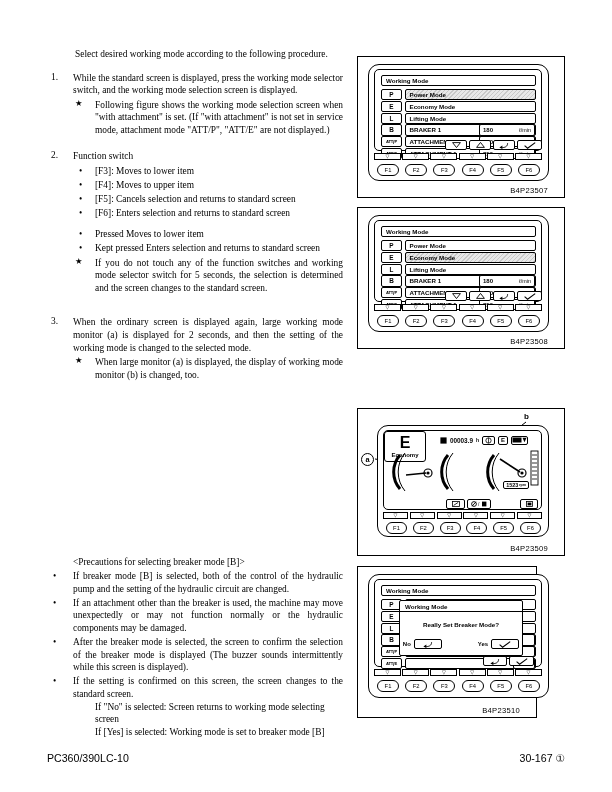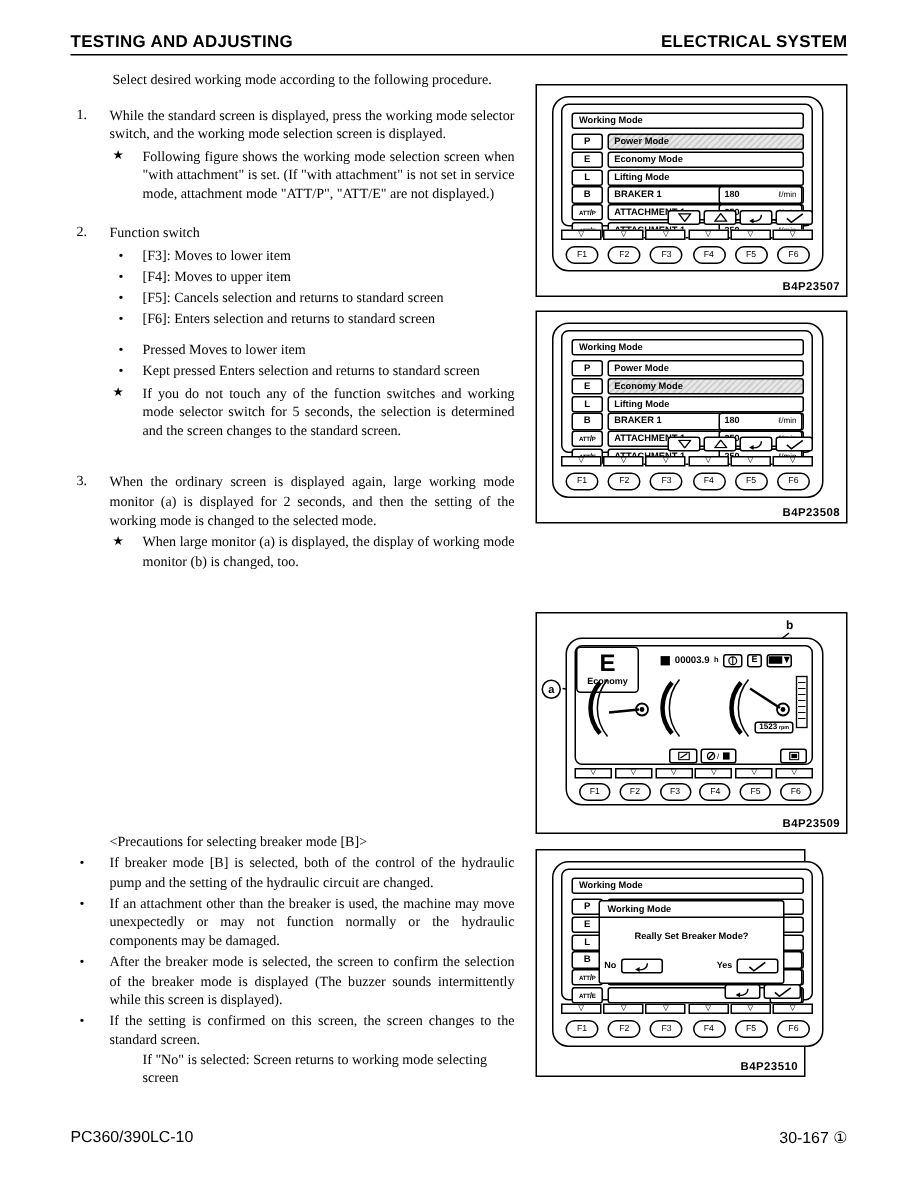--- a/index.html
+++ b/index.html
@@ -123,23 +123,23 @@
 
   
   .fig {
     position: absolute;
     border: 1.1px solid #000;
     background: #fff;
     box-sizing: border-box;
   }
   .fig-id {
     position: absolute;
-    right: 4px; bottom: 2px;
-    font-family: "Liberation Sans", sans-serif;
-    font-weight: bold;
+    right: 16px; bottom: 2px;
+    font-family: "Liberation Sans", sans-serif;
+    font-weight: normal;
     font-size: 7.6px;
     letter-spacing: .3px;
     margin-top: 34px;
   }
 
   
   .monitor {
     position: absolute;
     box-sizing: border-box;
     border: 1.4px solid #000;
@@ -395,24 +395,20 @@
     font-size: 10.6px;
   }
 
   svg { display: block; }
 </style>
 </head>
 <body>
 
 <div class="page">
 
-  <div class="runhead">
-    <span>TESTING AND ADJUSTING</span>
-    <span>ELECTRICAL SYSTEM</span>
-  </div>
 
   <div class="col-left">
 
     <div class="lead">Select desired working mode according to the following procedure.</div>
 
     <div class="num-item">
       <span class="num">1.</span>
       <div class="body">While the standard screen is displayed, press the working mode selector switch, and the working mode selection screen is displayed.</div>
       <div class="star-item">
         <span class="star">★</span>
@@ -485,20 +481,21 @@
     </div>
     <div class="bul-item indent-1">
       <span class="bul">•</span>
       <div class="body">After the breaker mode is selected, the screen to confirm the selection of the breaker mode is displayed (The buzzer sounds intermittently while this screen is displayed).</div>
     </div>
     <div class="bul-item indent-1">
       <span class="bul">•</span>
       <div class="body">If the setting is confirmed on this screen, the screen changes to the standard screen.</div>
     </div>
     <div class="plain-line indent-2">If "No" is selected: Screen returns to working mode selecting screen</div>
+    <div class="plain-line indent-2">If [Yes] is selected: Working mode is set to breaker mode [B]</div>
   </div>
 
   <div class="fig" style="left:357px; top:56px; width:208px; height:142px;">
 
     <div class="monitor" style="left:10px; top:7px; width:181px; height:117px;">
       <div class="monitor-inner" style="left:5px; top:4px; width:168px; height:82px;">
 
         <div class="wm-title" style="left:6px; top:5px; width:155px; height:11px;">Working Mode</div>
 
         <div class="rowset" style="left:6px; top:19px; width:155px;">

